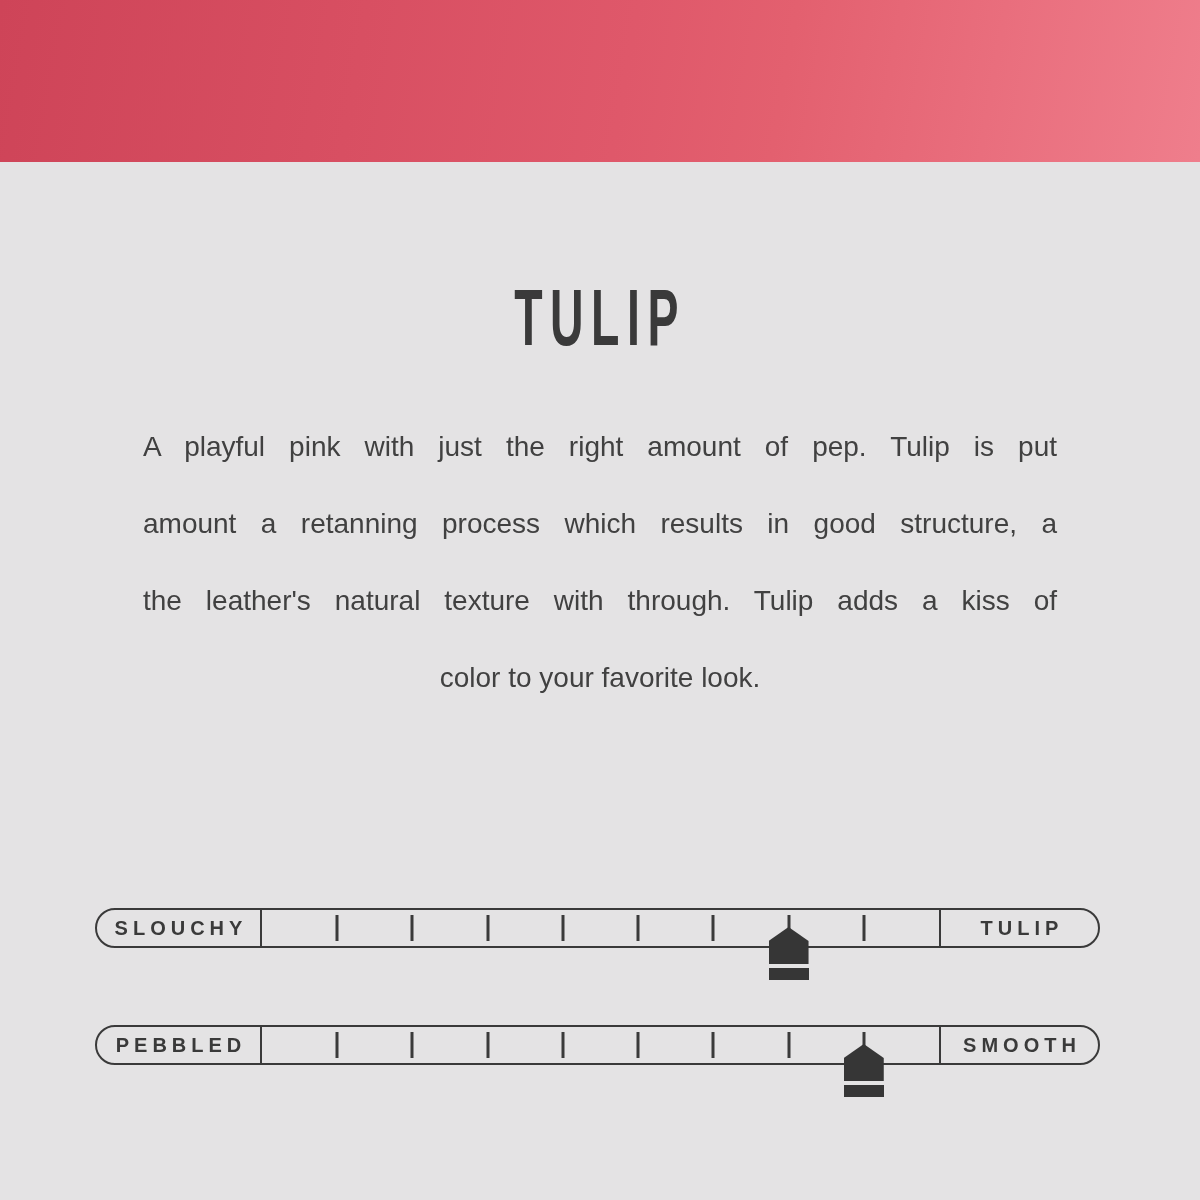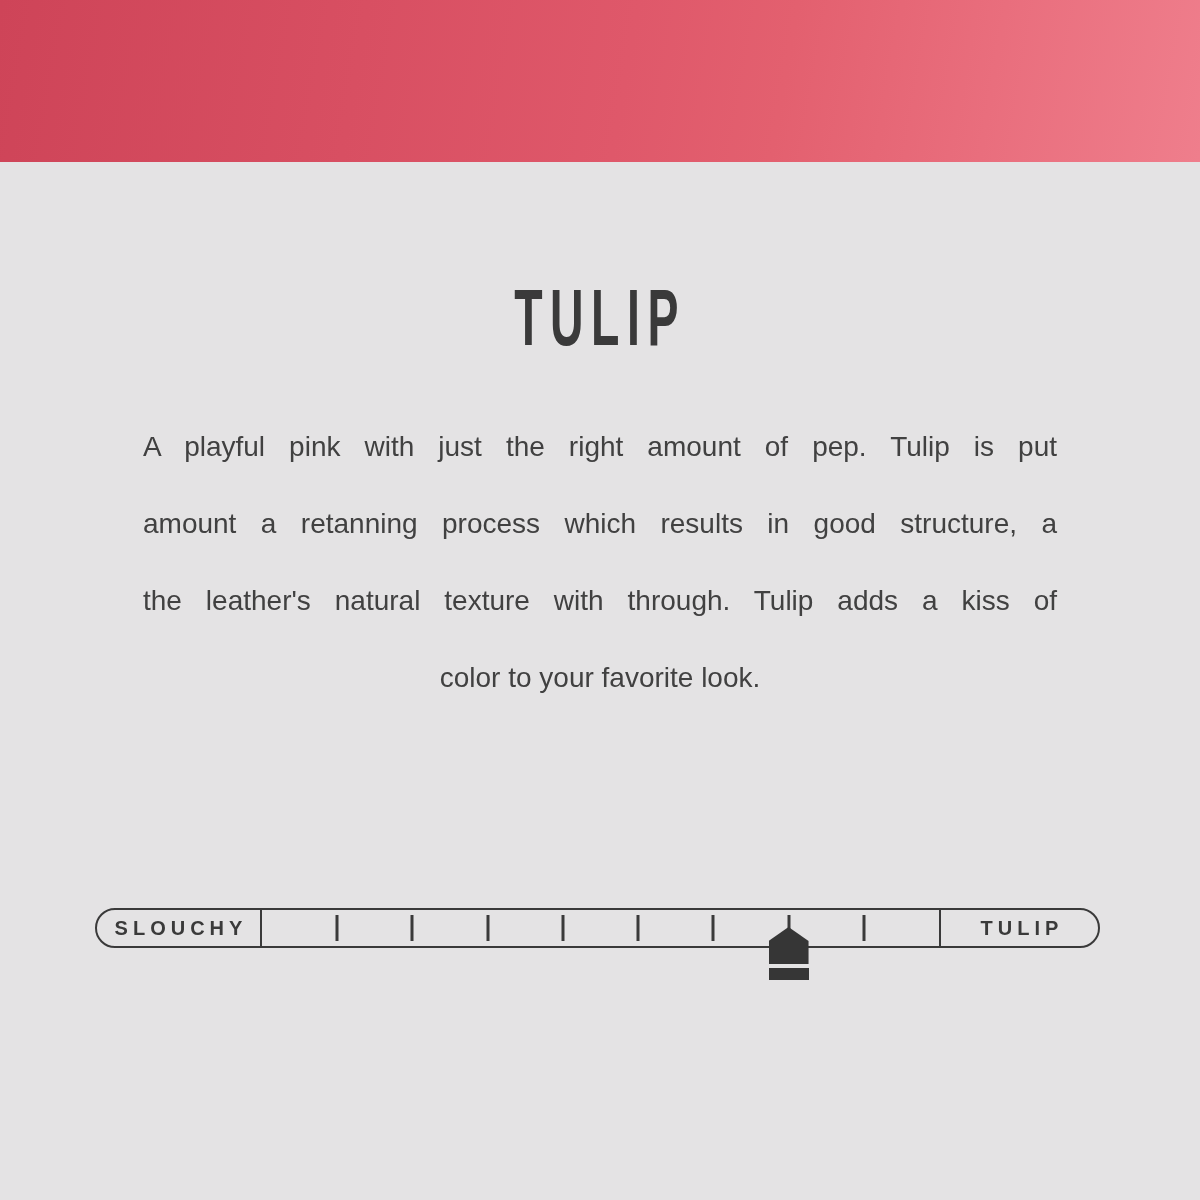--- a/index.html
+++ b/index.html
@@ -155,14 +155,36 @@
         <div class="tick" style="left: 55.5556%;"></div>
         <div class="tick" style="left: 66.6667%;"></div>
         <div class="tick" style="left: 77.7778%;"></div>
         <div class="tick" style="left: 88.8889%;"></div>
       </div>
     <div class="sec right">
       <span class="scale-label">TULIP</span>
     </div>
   </div>
 
+  <div class="slider texture">
+    <div class="sec left">
+      <span class="scale-label">PEBBLED</span>
+    </div>
+    <div class="sec mid">
+      <div class="marker" style="left: 88.8889%;">
+        <div class="marker-head"></div>
+        <div class="marker-base"></div>
+      </div>
+    <div class="tick" style="left: 11.1111%;"></div>
+        <div class="tick" style="left: 22.2222%;"></div>
+        <div class="tick" style="left: 33.3333%;"></div>
+        <div class="tick" style="left: 44.4444%;"></div>
+        <div class="tick" style="left: 55.5556%;"></div>
+        <div class="tick" style="left: 66.6667%;"></div>
+        <div class="tick" style="left: 77.7778%;"></div>
+        <div class="tick" style="left: 88.8889%;"></div>
+      </div>
+    <div class="sec right">
+      <span class="scale-label">SMOOTH</span>
+    </div>
+  </div>
 
 </div>
 
 </body></html>

